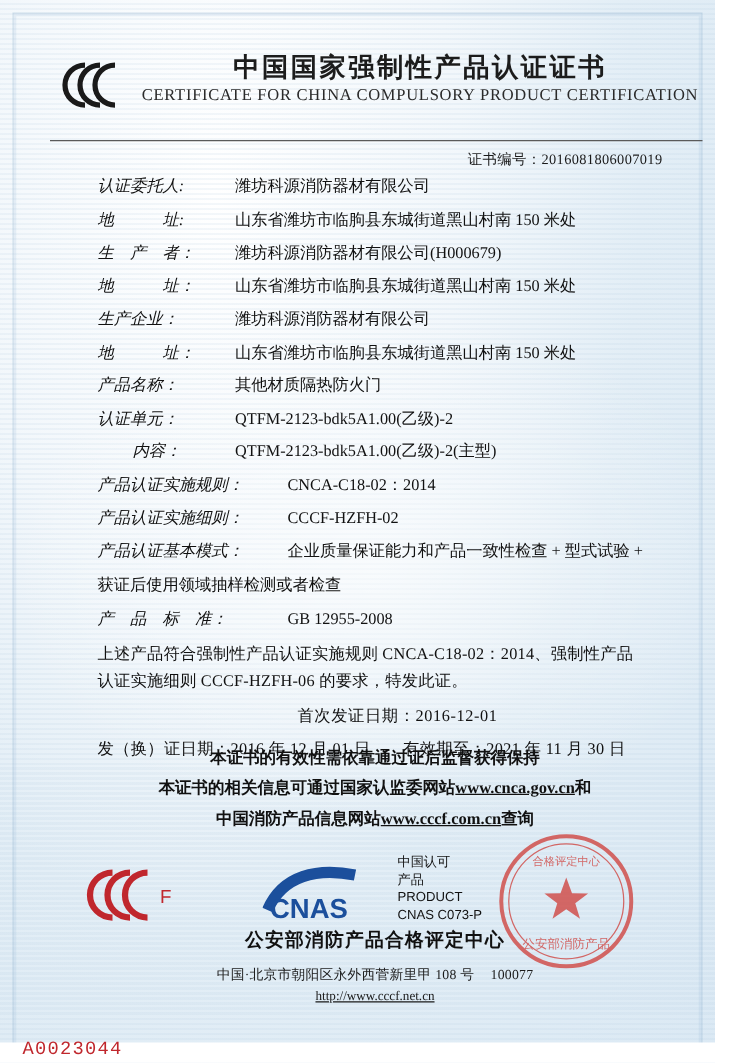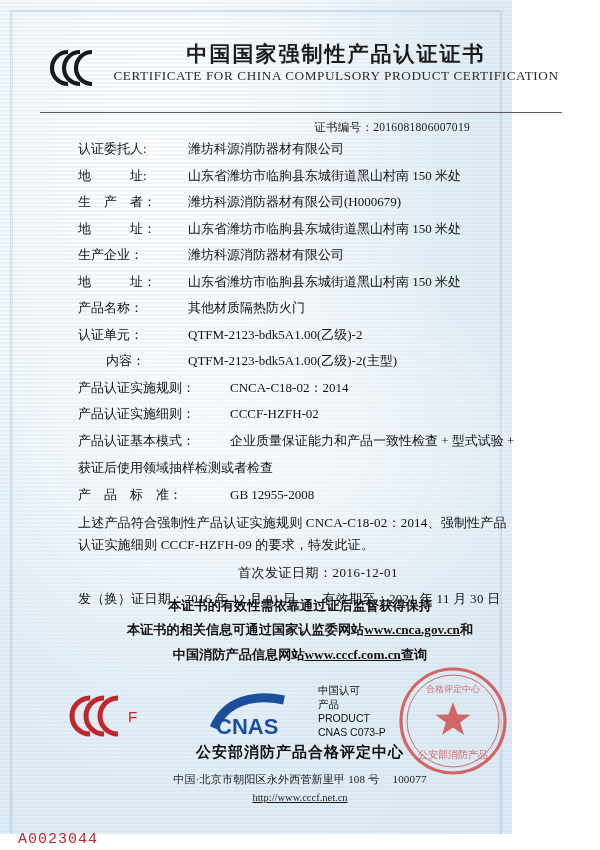--- a/index.html
+++ b/index.html
@@ -8,21 +8,21 @@
     background: #ffffff;
   }
   body {
     width: 600px;
     height: 850px;
     overflow: hidden;
     font-family: "Liberation Serif", "DejaVu Serif", serif;
   }
   .page {
     position: relative;
-    width: 512px;
+    width: 572px;
     height: 850px;
     background:
       repeating-linear-gradient(0deg, rgba(255,255,255,0.0) 0px, rgba(255,255,255,0.0) 2px, rgba(180,205,225,0.16) 2px, rgba(180,205,225,0.16) 4px),
       radial-gradient(ellipse at 30% 18%, #ffffff 0%, #f2f7fb 35%, #e3eef6 60%, #dbe9f4 100%);
     box-sizing: border-box;
   }
   
   .border-frame {
     position: absolute;
     left: 10px; top: 10px; right: 10px; bottom: 10px;
@@ -92,20 +92,21 @@
     align-items: baseline;
     margin-bottom: 9px;
     font-size: 13px;
     color: #111;
     line-height: 1.35;
   }
   .row .lbl {
     flex: 0 0 auto;
     white-space: nowrap;
     font-family: "Liberation Serif", "DejaVu Serif", serif;
+    font-style: italic;
   }
   .row .val {
     flex: 1 1 auto;
     padding-left: 6px;
     font-family: "Liberation Serif", "DejaVu Serif", serif;
   }
   .lbl-w2 { width: 104px; }
   .lbl-w3 { width: 146px; }
   .indent-line {
     font-size: 13px;
@@ -315,21 +316,21 @@
       <span class="val">企业质量保证能力和产品一致性检查 + 型式试验 +</span>
     </div>
     <div class="indent-line">获证后使用领域抽样检测或者检查</div>
 
     <div class="row">
       <span class="lbl lbl-w3">产　品　标　准：</span>
       <span class="val">GB 12955-2008</span>
     </div>
 
     <div class="stmt">上述产品符合强制性产品认证实施规则 CNCA-C18-02：2014、强制性产品</div>
-    <div class="stmt" style="margin-top:0;">认证实施细则 CCCF-HZFH-09 的要求，特发此证。</div>
+    <div class="stmt" style="margin-top:0;">认证实施细则 CCCF-HZFH-06 的要求，特发此证。</div>
 
     <div class="firstissue">
       <span>首次发证日期：</span><span>2016-12-01</span>
     </div>
 
     <div class="dates">
       <span>发（换）证日期：</span><span>2016 年 12 月 01 日</span><span class="gap"></span><span>有效期至：</span><span>2021 年 11 月 30 日</span>
     </div>
   </div>
 

